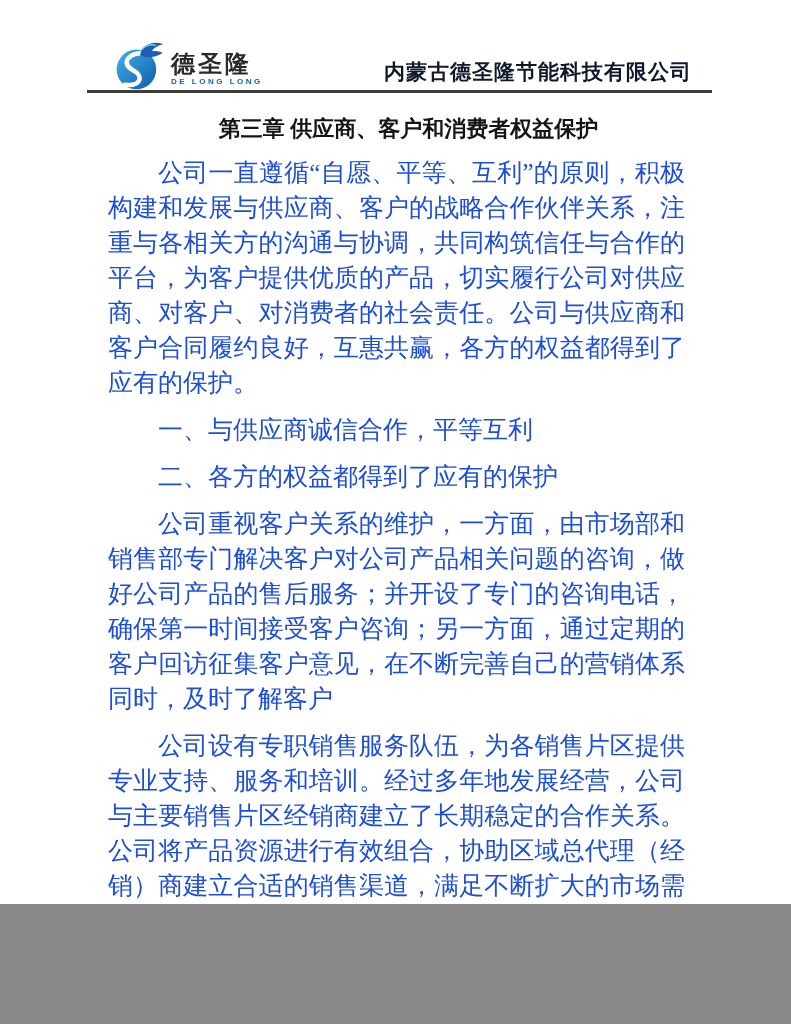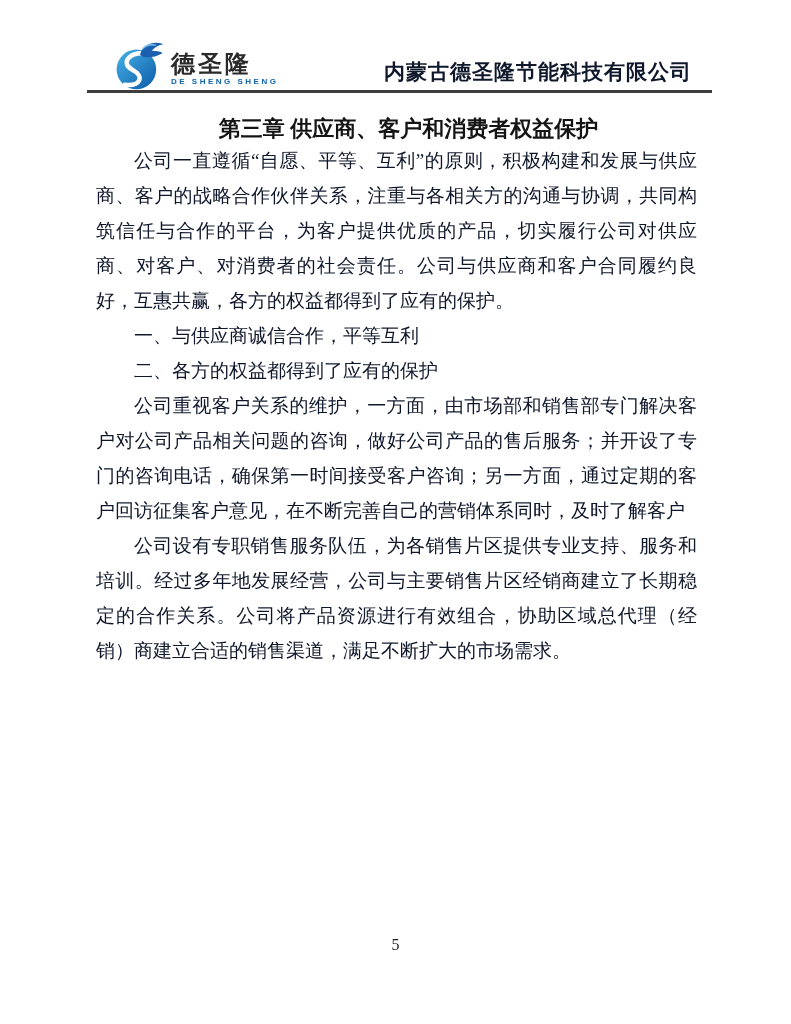--- a/index.html
+++ b/index.html
@@ -1,18 +1,18 @@
 <!DOCTYPE html>
 <html><head>
 <meta charset="utf-8">
 <style>
   html,body{margin:0;padding:0;background:#888;}
   .sheet{
     position:relative;
-    width:791px;height:1024px;
+    width:791px;height:904px;
     background:#ffffff;
     margin:0 auto;
     overflow:hidden;
     font-family:"Liberation Serif","DejaVu Serif",serif;
     color:#1d1d1d;
   }
   
   .logo{
     position:absolute;top:36px;left:113px;
     display:flex;align-items:center;
@@ -41,24 +41,24 @@
   
   .doc-title{
     position:absolute;top:99px;left:96px;width:601px;
     text-align:center;font-size:22px;font-weight:bold;
     line-height:36px;color:#141414;margin:12px;
   }
   .doc-body{
     position:absolute;top:143px;left:96px;width:601px;
   }
   .doc-body p{
-    margin:0;padding:0;
-    font-size:19px;line-height:35px;
+    margin:12px;padding:0;
+    font-size:25px;line-height:35px;
     text-indent:2em;
-    color:#0f172a;
+    color:#1d4ed8;
   }
   .para{
     text-align:justify;
     text-justify:inter-ideograph;
   }
   .sec-heading{
     text-align:left;
   }
   .page-number{
     position:absolute;top:936px;left:0;width:791px;
@@ -81,21 +81,21 @@
         </defs>
         <circle cx="26" cy="37" r="22" fill="url(#lg)"></circle>
         <path d="M40 20 C 18 16, 8 30, 21 37 C 36 45, 30 56, 13 54" stroke="#ffffff" stroke-width="5" fill="none" stroke-linecap="round"></path>
         <path d="M30 21 C 33 9, 45 5, 56 9 C 49 10, 47 13, 43 16
                  C 47 17, 52 16, 55 19 C 48 23, 37 26, 30 21 Z" fill="#1b5fb0"></path>
         <path d="M33 14 C 37 10, 42 9, 47 10" stroke="#7fc6ec" stroke-width="1.5" fill="none" stroke-linecap="round"></path>
       </svg>
     </span>
     <span class="logo-text">
       <div class="logo-cn">德圣隆</div>
-      <div class="logo-en">DE SHENG SHENG</div>
+      <div class="logo-en">DE LONG LONG</div>
     </span>
   </div>
 
   <div class="company-name">内蒙古德圣隆节能科技有限公司</div>
   <div class="header-rule"></div>
 
   <h1 class="doc-title">第三章 供应商、客户和消费者权益保护</h1>
 
   <div class="doc-body">
     <p class="para">公司一直遵循“自愿、平等、互利”的原则，积极构建和发展与供应商、客户的战略合作伙伴关系，注重与各相关方的沟通与协调，共同构筑信任与合作的平台，为客户提供优质的产品，切实履行公司对供应商、对客户、对消费者的社会责任。公司与供应商和客户合同履约良好，互惠共赢，各方的权益都得到了应有的保护。</p>

